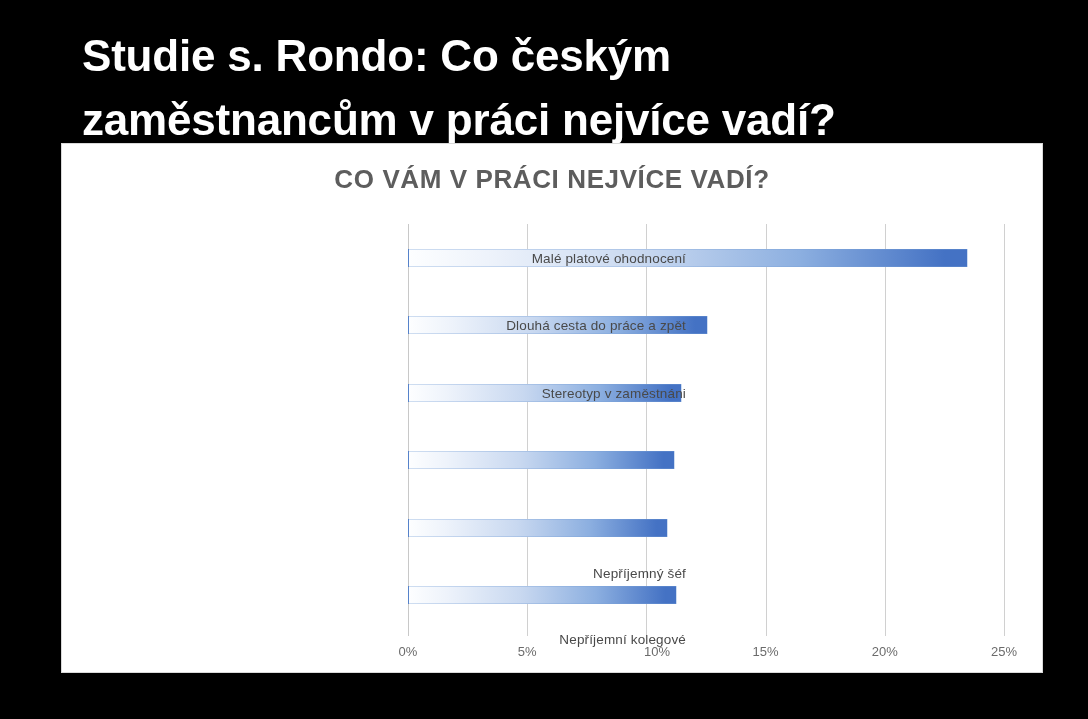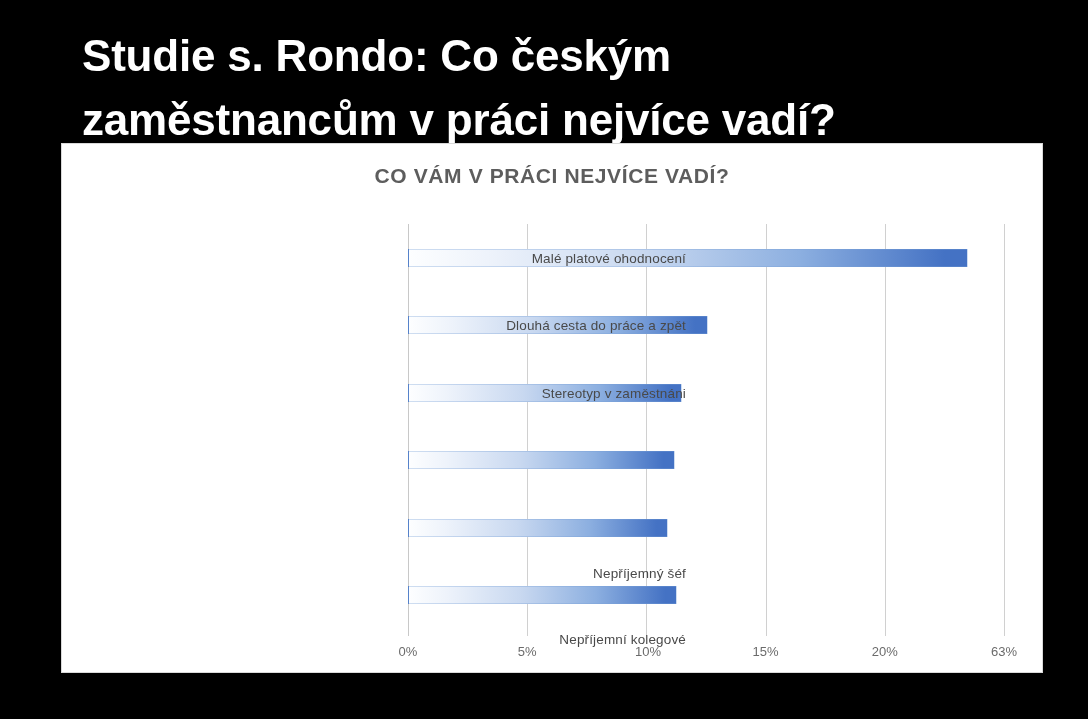--- a/index.html
+++ b/index.html
@@ -42,21 +42,21 @@
     box-sizing: border-box;
   }
 
   #chart-title {
     position: absolute;
     left: 0;
     top: 20px;
     width: 100%;
     text-align: center;
     color: #5d5d5d;
-    font-size: 21px;
+    font-size: 26px;
     font-weight: bold;
     letter-spacing: 0.6px;
     font-family: "Liberation Sans", sans-serif;
   }
 
   
   #plot-area {
     position: absolute;
     left: 346px;
     top: 80px;           
@@ -120,27 +120,27 @@
 
   <div id="chart-title">CO VÁM V PRÁCI NEJVÍCE VADÍ?</div>
 
   <div id="plot-area">
 
   <div class="gridline axis-zero" style="left: 0px;"></div>
       <div class="tick-label" style="left: 0px;">0%</div>
       <div class="gridline" style="left: 119.2px;"></div>
       <div class="tick-label" style="left: 119.2px;">5%</div>
       <div class="gridline" style="left: 238.4px;"></div>
-      <div class="tick-label" style="left: 240px;">10%</div>
+      <div class="tick-label" style="left: 249px;">10%</div>
       <div class="gridline" style="left: 357.6px;"></div>
       <div class="tick-label" style="left: 357.6px;">15%</div>
       <div class="gridline" style="left: 476.8px;"></div>
       <div class="tick-label" style="left: 476.8px;">20%</div>
       <div class="gridline" style="left: 596px;"></div>
-      <div class="tick-label" style="left: 596px;">63%</div>
+      <div class="tick-label" style="left: 596px;">25%</div>
       <div class="bar-row" style="top: 25px;">
         <div class="bar" title="Malé platové ohodnocení — 23.5%" style="width: 560.24px;"></div>
       </div>
       <div class="bar-row" style="top: 92.4px;">
         <div class="bar" title="Dlouhá cesta do práce a zpět — 12.6%" style="width: 300.384px;"></div>
       </div>
       <div class="bar-row" style="top: 159.8px;">
         <div class="bar" title="Stereotyp v zaměstnáni — 11.5%" style="width: 274.16px;"></div>
       </div>
       <div class="bar-row" style="top: 227.2px;">

